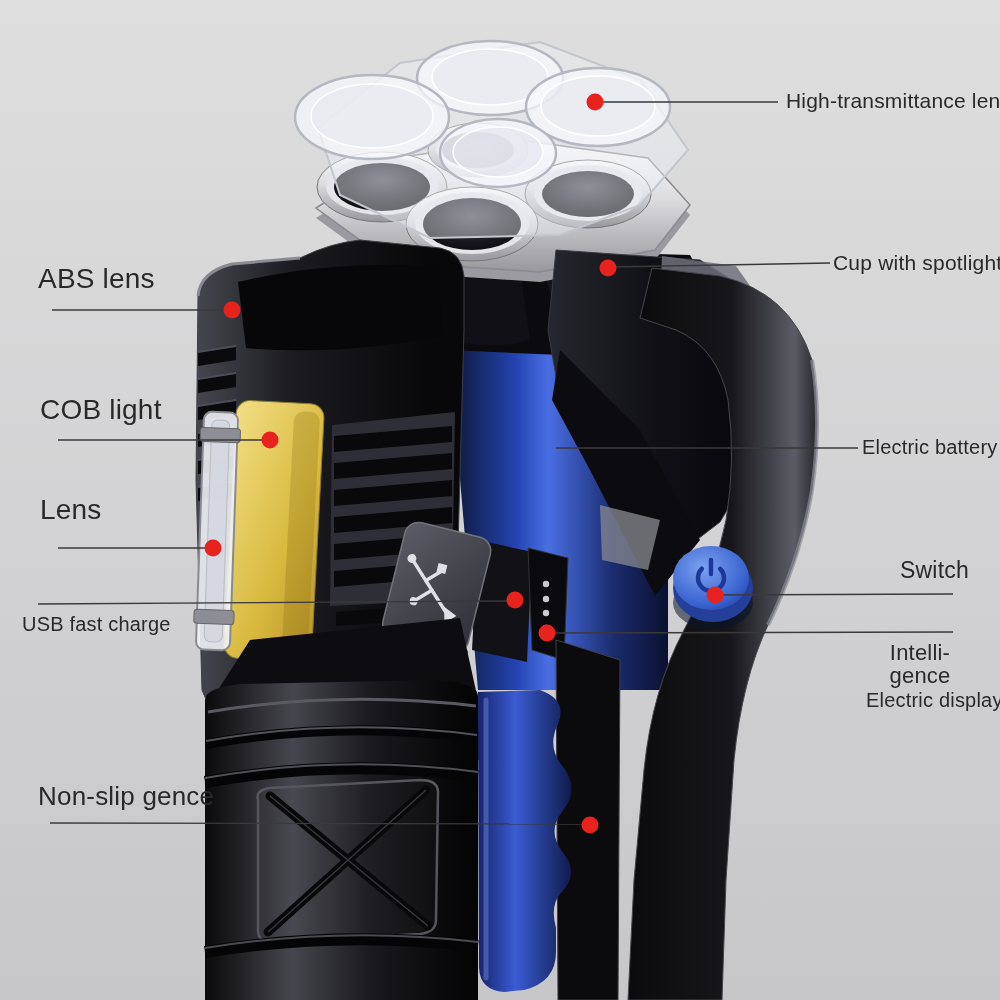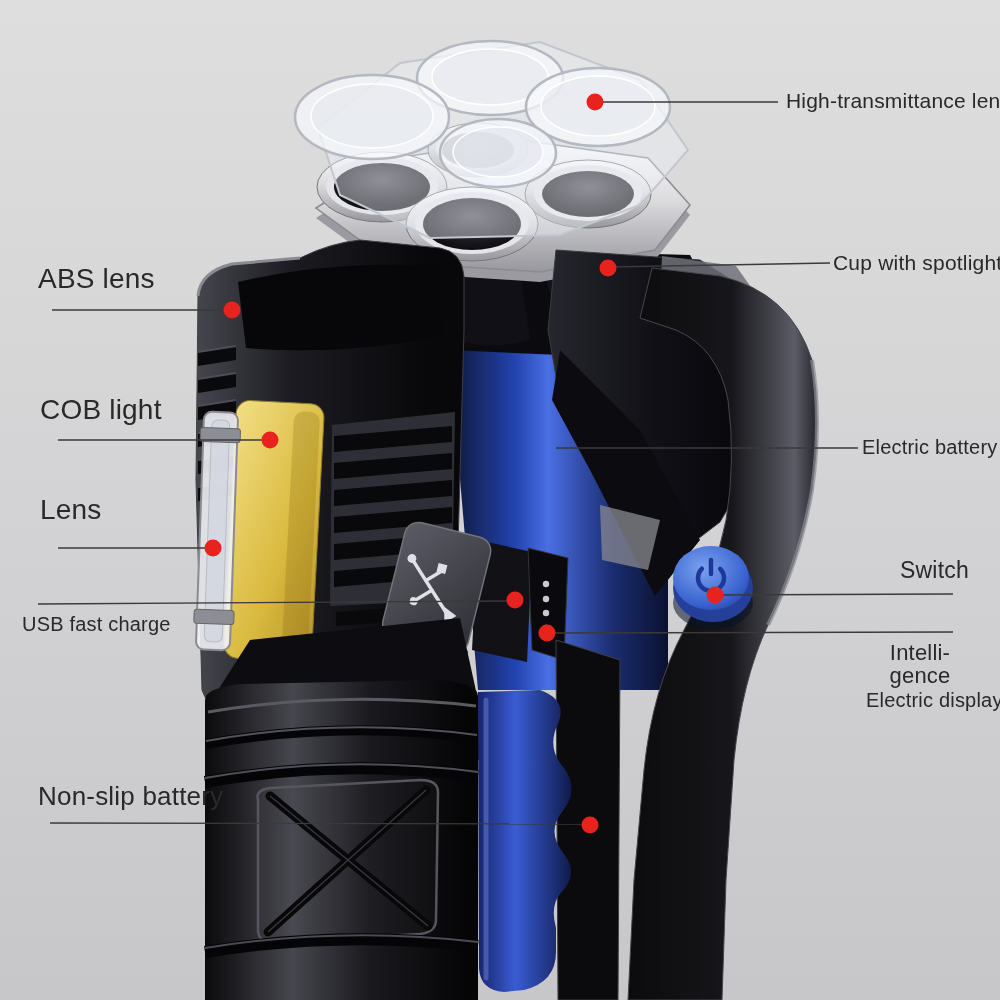--- a/index.html
+++ b/index.html
@@ -298,14 +298,14 @@
 
   <div class="label lab-md" style="left:888px; top:557px;">Switch</div>
 
   <div class="label center" style="left:872px; top:641px; width:96px; font-size:22px; line-height:1.05;">
     <div>Intelli-</div>
     <div>gence</div>
   </div>
 
   <div class="label lab-sm" style="left:866px; top:689px;">Electric display</div>
 
-  <div class="label" style="left:38px; top:781px; font-size:26px;">Non-slip battery</div>
+  <div class="label" style="left:38px; top:781px; font-size:26px;">Non-slip gence</div>
 </div>
 
 </body></html>

